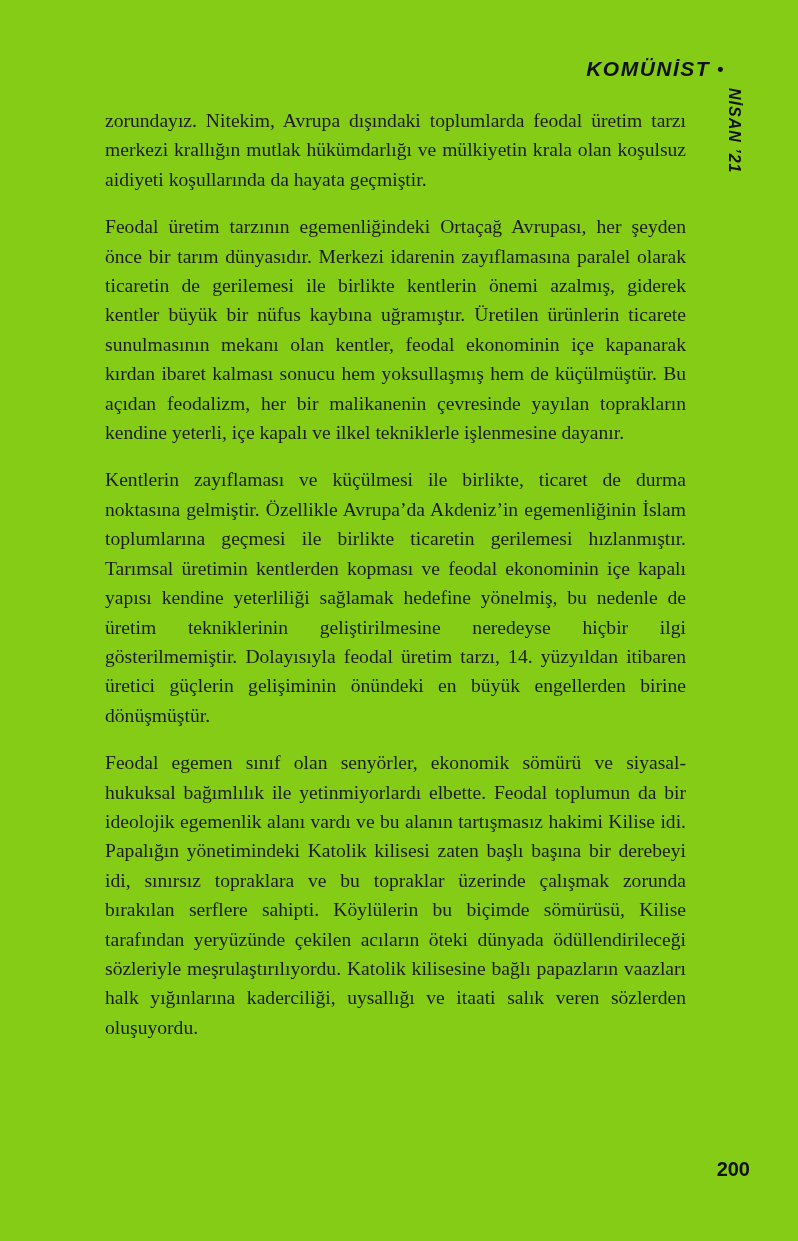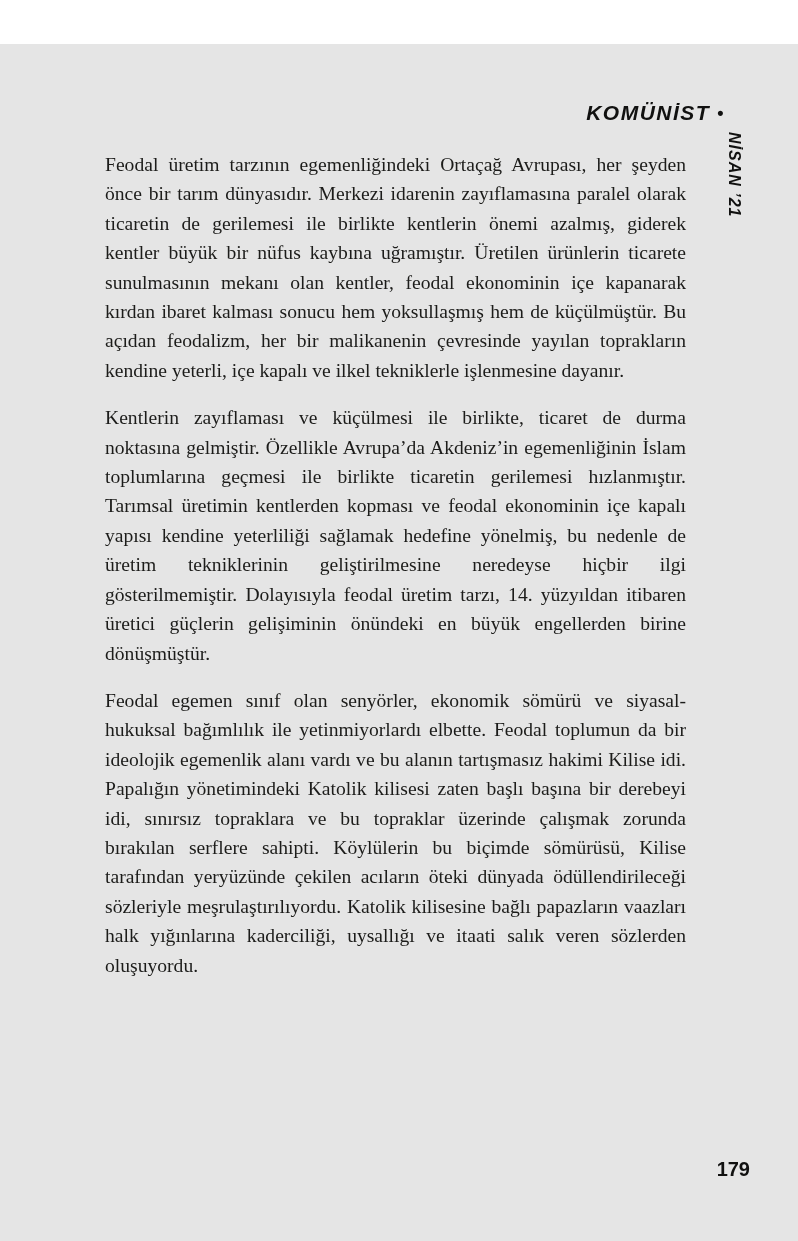--- a/index.html
+++ b/index.html
@@ -11,22 +11,21 @@
     width: 798px;
     height: 1241px;
     position: relative;
     overflow: hidden;
     font-family: "Liberation Serif", serif;
     color: #1c1c1a;
   }
   .page {
     position: absolute;
     inset: 0;
-    background: #e5e5e5;
-    margin-top: 44px;
+    background: #84cc16;
   }
   .header {
     position: absolute;
     top: 57px;
     right: 73px;
     font-family: "Liberation Sans", sans-serif;
     font-weight: bold;
     font-style: italic;
     font-size: 21px;
     letter-spacing: 1.5px;
@@ -90,20 +89,21 @@
 
 <div class="page">
 
   <div class="header">
     <span>KOMÜNİST</span><span class="bullet">•</span>
   </div>
 
   <div class="issue-vertical">NİSAN ’21</div>
 
   <div class="content">
+    <p class="body-par">zorundayız. Nitekim, Avrupa dışındaki toplumlarda feodal üretim tarzı merkezi krallığın mutlak hükümdarlığı ve mülkiyetin krala olan koşulsuz aidiyeti koşullarında da hayata geçmiştir.</p>
     <p class="body-par">Feodal üretim tarzının egemenliğindeki Ortaçağ Avrupası, her şeyden önce bir tarım dünyasıdır. Merkezi idarenin zayıflamasına paralel olarak ticaretin de gerilemesi ile birlikte kentlerin önemi azalmış, giderek kentler büyük bir nüfus kaybına uğramıştır. Üretilen ürünlerin ticarete sunulmasının mekanı olan kentler, feodal ekonominin içe kapanarak kırdan ibaret kalması sonucu hem yoksullaşmış hem de küçülmüştür. Bu açıdan feodalizm, her bir malikanenin çevresinde yayılan toprakların kendine yeterli, içe kapalı ve ilkel tekniklerle işlenmesine dayanır.</p>
     <p class="body-par">Kentlerin zayıflaması ve küçülmesi ile birlikte, ticaret de durma noktasına gelmiştir. Özellikle Avrupa’da Akdeniz’in egemenliğinin İslam toplumlarına geçmesi ile birlikte ticaretin gerilemesi hızlanmıştır. Tarımsal üretimin kentlerden kopması ve feodal ekonominin içe kapalı yapısı kendine yeterliliği sağlamak hedefine yönelmiş, bu nedenle de üretim tekniklerinin geliştirilmesine neredeyse hiçbir ilgi gösterilmemiştir. Dolayısıyla feodal üretim tarzı, 14. yüzyıldan itibaren üretici güçlerin gelişiminin önündeki en büyük engellerden birine dönüşmüştür.</p>
     <p class="body-par">Feodal egemen sınıf olan senyörler, ekonomik sömürü ve siyasal-hukuksal bağımlılık ile yetinmiyorlardı elbette. Feodal toplumun da bir ideolojik egemenlik alanı vardı ve bu alanın tartışmasız hakimi Kilise idi. Papalığın yönetimindeki Katolik kilisesi zaten başlı başına bir derebeyi idi, sınırsız topraklara ve bu topraklar üzerinde çalışmak zorunda bırakılan serflere sahipti. Köylülerin bu biçimde sömürüsü, Kilise tarafından yeryüzünde çekilen acıların öteki dünyada ödüllendirileceği sözleriyle meşrulaştırılıyordu. Katolik kilisesine bağlı papazların vaazları halk yığınlarına kaderciliği, uysallığı ve itaati salık veren sözlerden oluşuyordu.</p>
   </div>
 
-  <div class="page-number">179</div>
+  <div class="page-number">200</div>
 
 </div>
 
 </body></html>

